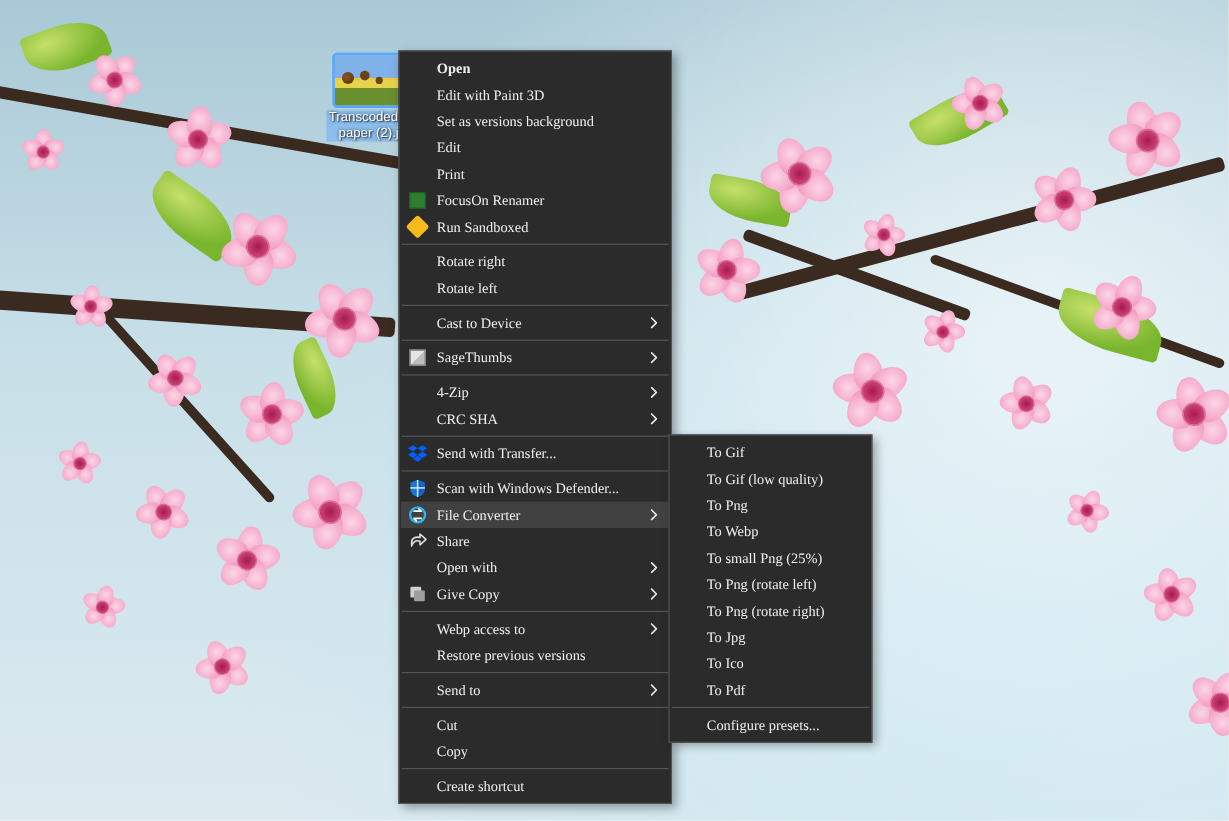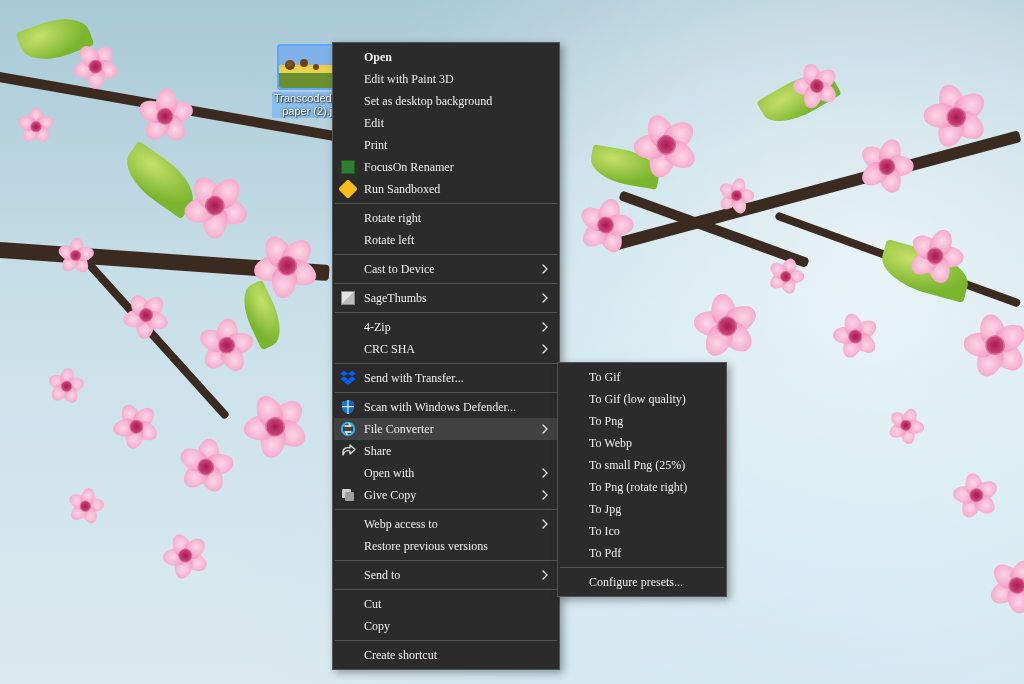--- a/index.html
+++ b/index.html
@@ -420,21 +420,21 @@
       <div class="item">
         <span class="icon-slot"></span>
         <span style="font-weight: 600;">Open</span>
       </div>
       <div class="item">
         <span class="icon-slot"></span>
         <span>Edit with Paint 3D</span>
       </div>
       <div class="item">
         <span class="icon-slot"></span>
-        <span>Set as desktop background</span>
+        <span>Set as versions background</span>
       </div>
       <div class="item">
         <span class="icon-slot"></span>
         <span>Edit</span>
       </div>
       <div class="item">
         <span class="icon-slot"></span>
         <span>Print</span>
       </div>
       <div class="item">
@@ -619,20 +619,24 @@
       <div class="item">
         <span class="icon-slot"></span>
         <span>To Webp</span>
       </div>
       <div class="item">
         <span class="icon-slot"></span>
         <span>To small Png (25%)</span>
       </div>
       <div class="item">
         <span class="icon-slot"></span>
+        <span>To Png (rotate left)</span>
+      </div>
+      <div class="item">
+        <span class="icon-slot"></span>
         <span>To Png (rotate right)</span>
       </div>
       <div class="item">
         <span class="icon-slot"></span>
         <span>To Jpg</span>
       </div>
       <div class="item">
         <span class="icon-slot"></span>
         <span>To Ico</span>
       </div>

